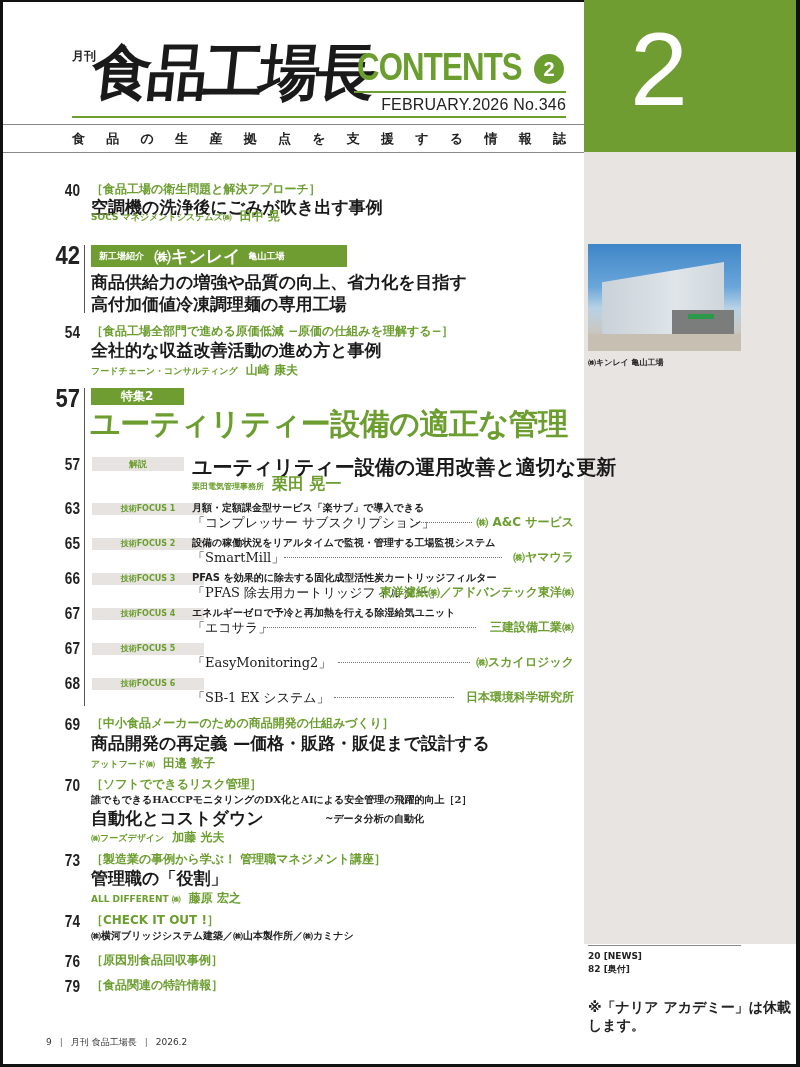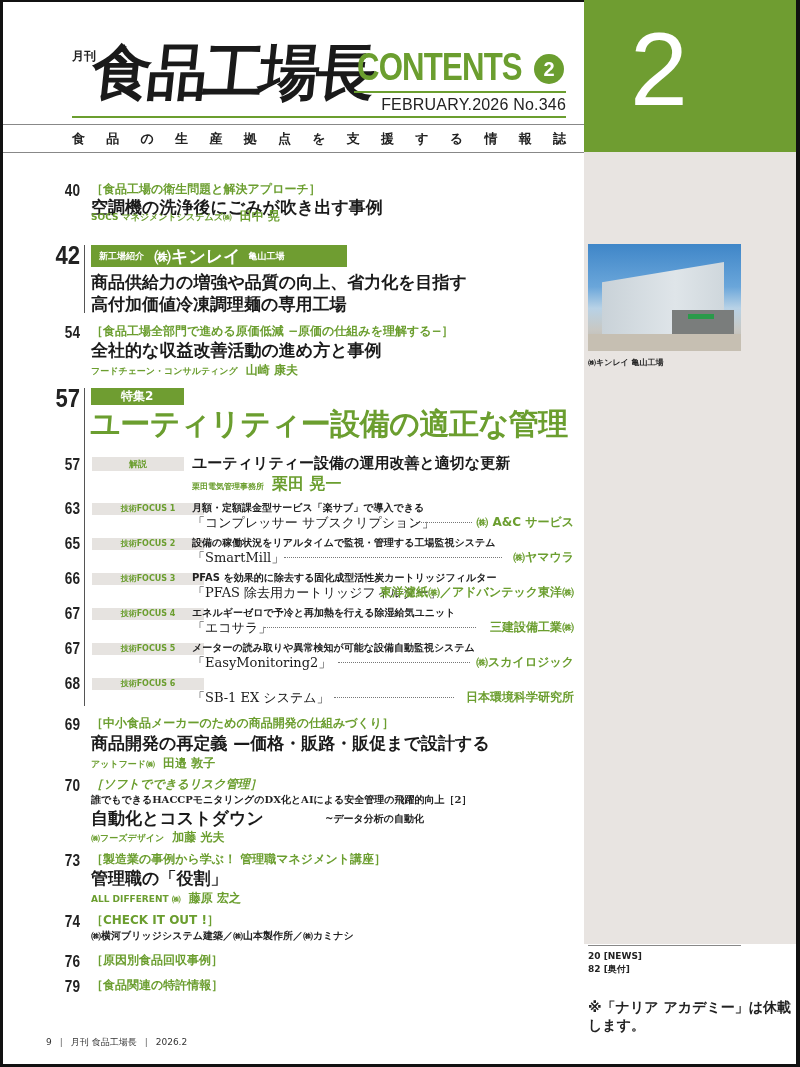--- a/index.html
+++ b/index.html
@@ -136,21 +136,21 @@
 <div>
   <span class="pg pg-big" style="left:40px;top:383px;width:40px;">57</span>
   <div class="vline" style="left:84px;top:388px;height:318px;"></div>
   <div class="tokushu-tag">特集2</div>
   <div class="tokushu-title">ユーティリティー設備の適正な管理</div>
 </div>
 
 <div>
   <span class="pg" style="left:50px;top:456px;width:30px;">57</span>
   <div style="position:absolute;left:92px;top:457px;width:92px;height:14px;background:#e6e3e0;color:#6b9e2f;font-size:9px;font-weight:bold;text-align:center;line-height:14px;">解説</div>
-  <span class="title" style="position:absolute;left:192px;top:454px;font-size:15px;">ユーティリティー設備の運用改善と適切な更新</span>
+  <span class="title" style="position:absolute;left:192px;top:454px;font-size:20px;">ユーティリティー設備の運用改善と適切な更新</span>
   <span class="author" style="position:absolute;left:192px;top:474px;font-size:8px;"><span>栗田電気管理事務所</span><span class="name" style="font-size:16px;">栗田 晃一</span></span>
 </div>
 
 <div class="focus-row" style="top:500px;">
   <span class="pg">63</span>
   <div class="focus-tag">技術FOCUS 1</div>
   <span class="focus-sub">月額・定額課金型サービス「楽サブ」で導入できる</span>
   <span class="focus-main">「コンプレッサー サブスクリプション」</span>
   <div class="focus-dots" style="left:372px;width:56px;"></div>
   <span class="focus-co">㈱ A&amp;C サービス</span>
@@ -174,21 +174,20 @@
   <span class="pg">67</span>
   <div class="focus-tag">技術FOCUS 4</div>
   <span class="focus-sub">エネルギーゼロで予冷と再加熱を行える除湿給気ユニット</span>
   <span class="focus-main">「エコサラ」</span>
   <div class="focus-dots" style="left:220px;width:212px;"></div>
   <span class="focus-co">三建設備工業㈱</span>
 </div>
 <div class="focus-row" style="top:640px;">
   <span class="pg">67</span>
   <div class="focus-tag">技術FOCUS 5</div>
-  <span class="focus-sub">メーターの読み取りや異常検知が可能な設備自動監視システム</span>
   <span class="focus-main">「EasyMonitoring2」</span>
   <div class="focus-dots" style="left:294px;width:132px;"></div>
   <span class="focus-co">㈱スカイロジック</span>
 </div>
 <div class="focus-row" style="top:675px;">
   <span class="pg">68</span>
   <div class="focus-tag">技術FOCUS 6</div>
   <span class="focus-main">「SB-1 EX システム」</span>
   <div class="focus-dots" style="left:290px;width:120px;"></div>
   <span class="focus-co">日本環境科学研究所</span>
@@ -196,21 +195,21 @@
 
 <div>
   <span class="pg" style="left:50px;top:716px;width:30px;">69</span>
   <span class="series" style="position:absolute;left:91px;top:715px;">［中小食品メーカーのための商品開発の仕組みづくり］</span>
   <span class="title" style="position:absolute;left:91px;top:732px;">商品開発の再定義 —価格・販路・販促まで設計する</span>
   <span class="author" style="position:absolute;left:91px;top:755px;"><span>アットフード㈱</span><span class="name">田邉 敦子</span></span>
 </div>
 
 <div>
   <span class="pg" style="left:50px;top:777px;width:30px;">70</span>
-  <span class="series" style="position:absolute;left:91px;top:776px;font-style:italic;">［ソフトでできるリスク管理］</span>
+  <span class="series" style="position:absolute;left:91px;top:776px;">［ソフトでできるリスク管理］</span>
   <span style="position:absolute;left:91px;top:793px;font-family:'DejaVu Serif',serif;font-size:10px;font-weight:bold;color:#222;white-space:nowrap;">誰でもできるHACCPモニタリングのDX化とAIによる安全管理の飛躍的向上［2］</span>
   <span class="title" style="position:absolute;left:91px;top:807px;">自動化とコストダウン</span>
   <span style="position:absolute;left:290px;top:812px;font-size:10px;font-weight:bold;color:#222;white-space:nowrap;margin-left:35px;">~データ分析の自動化</span>
   <span class="author" style="position:absolute;left:91px;top:829px;"><span>㈱フーズデザイン</span><span class="name">加藤 光夫</span></span>
 </div>
 
 <div>
   <span class="pg" style="left:50px;top:852px;width:30px;">73</span>
   <span class="series" style="position:absolute;left:91px;top:851px;">［製造業の事例から学ぶ！ 管理職マネジメント講座］</span>
   <span class="title" style="position:absolute;left:91px;top:867px;">管理職の「役割」</span>

